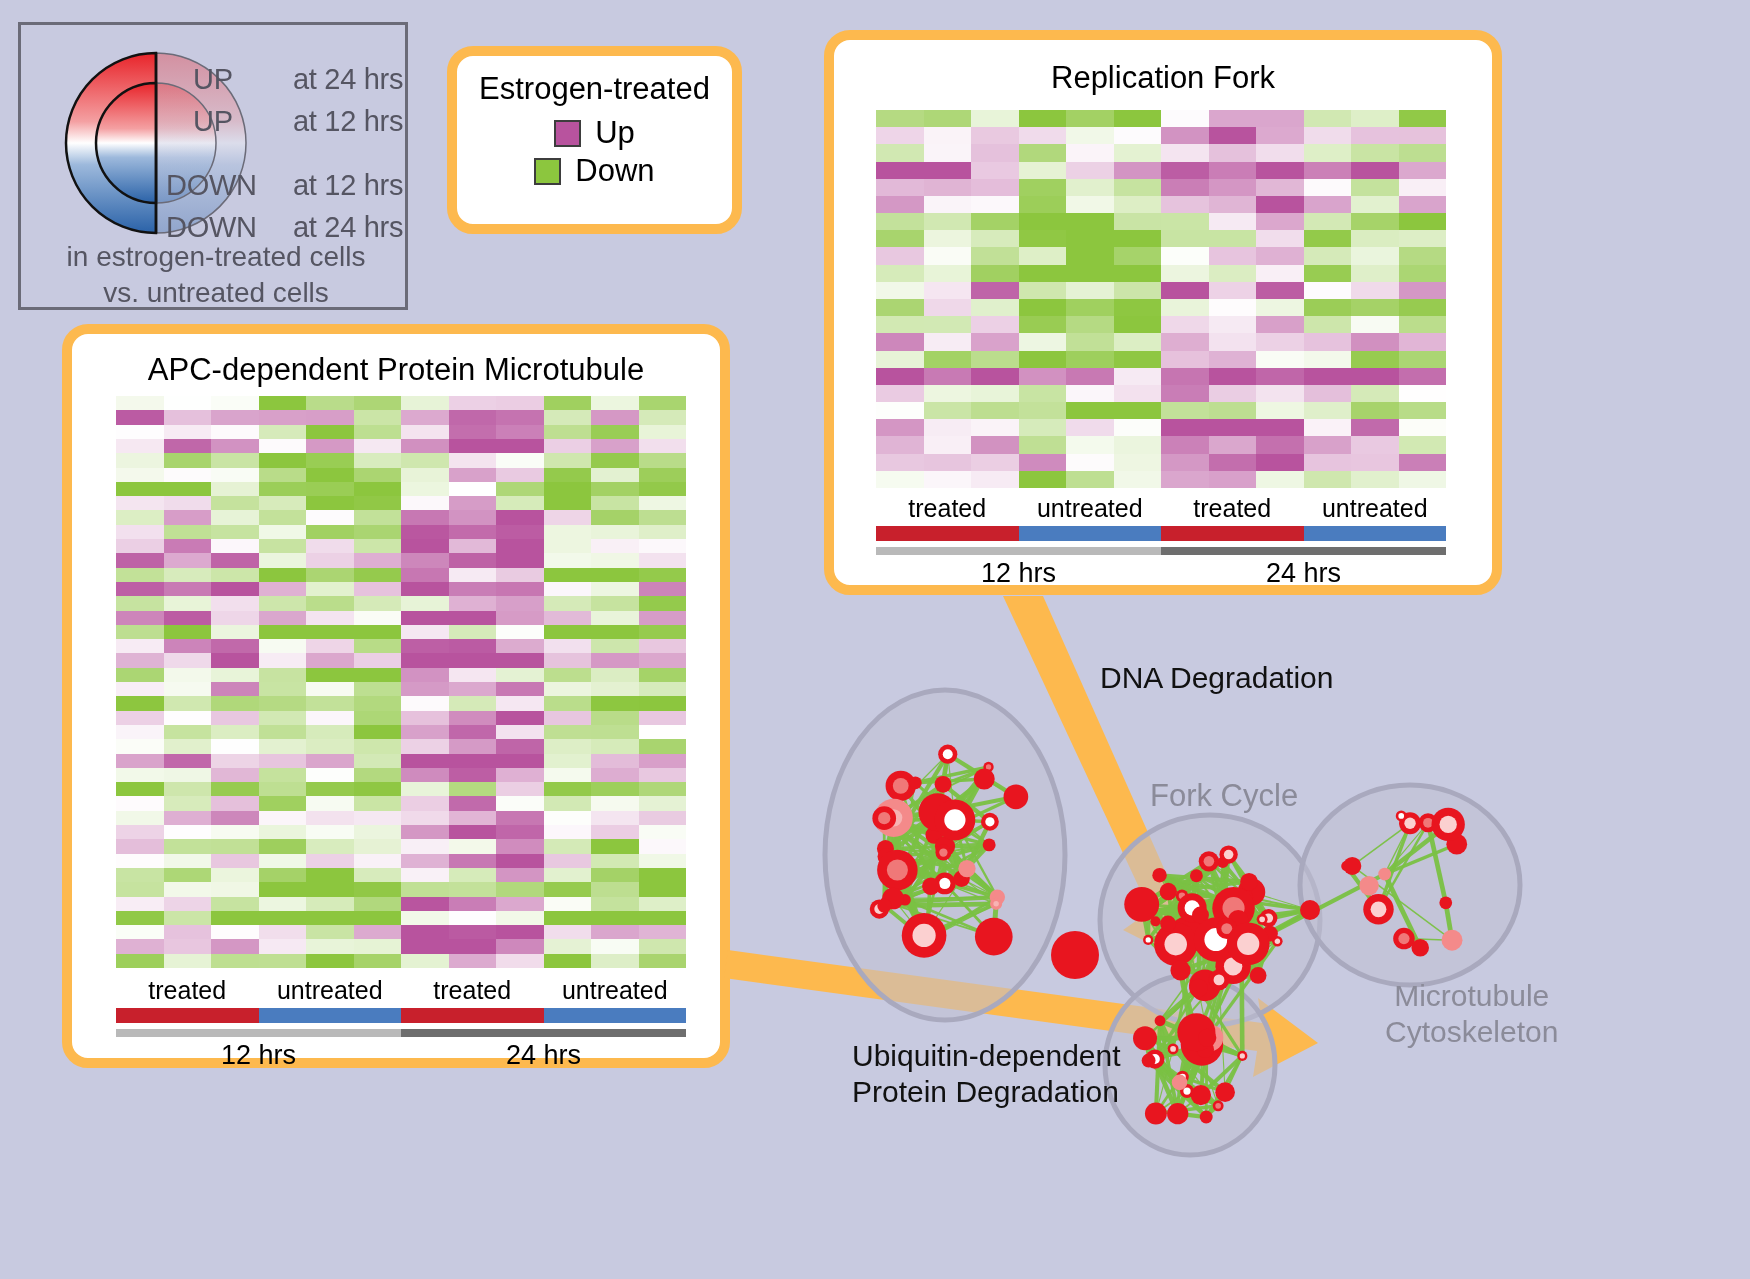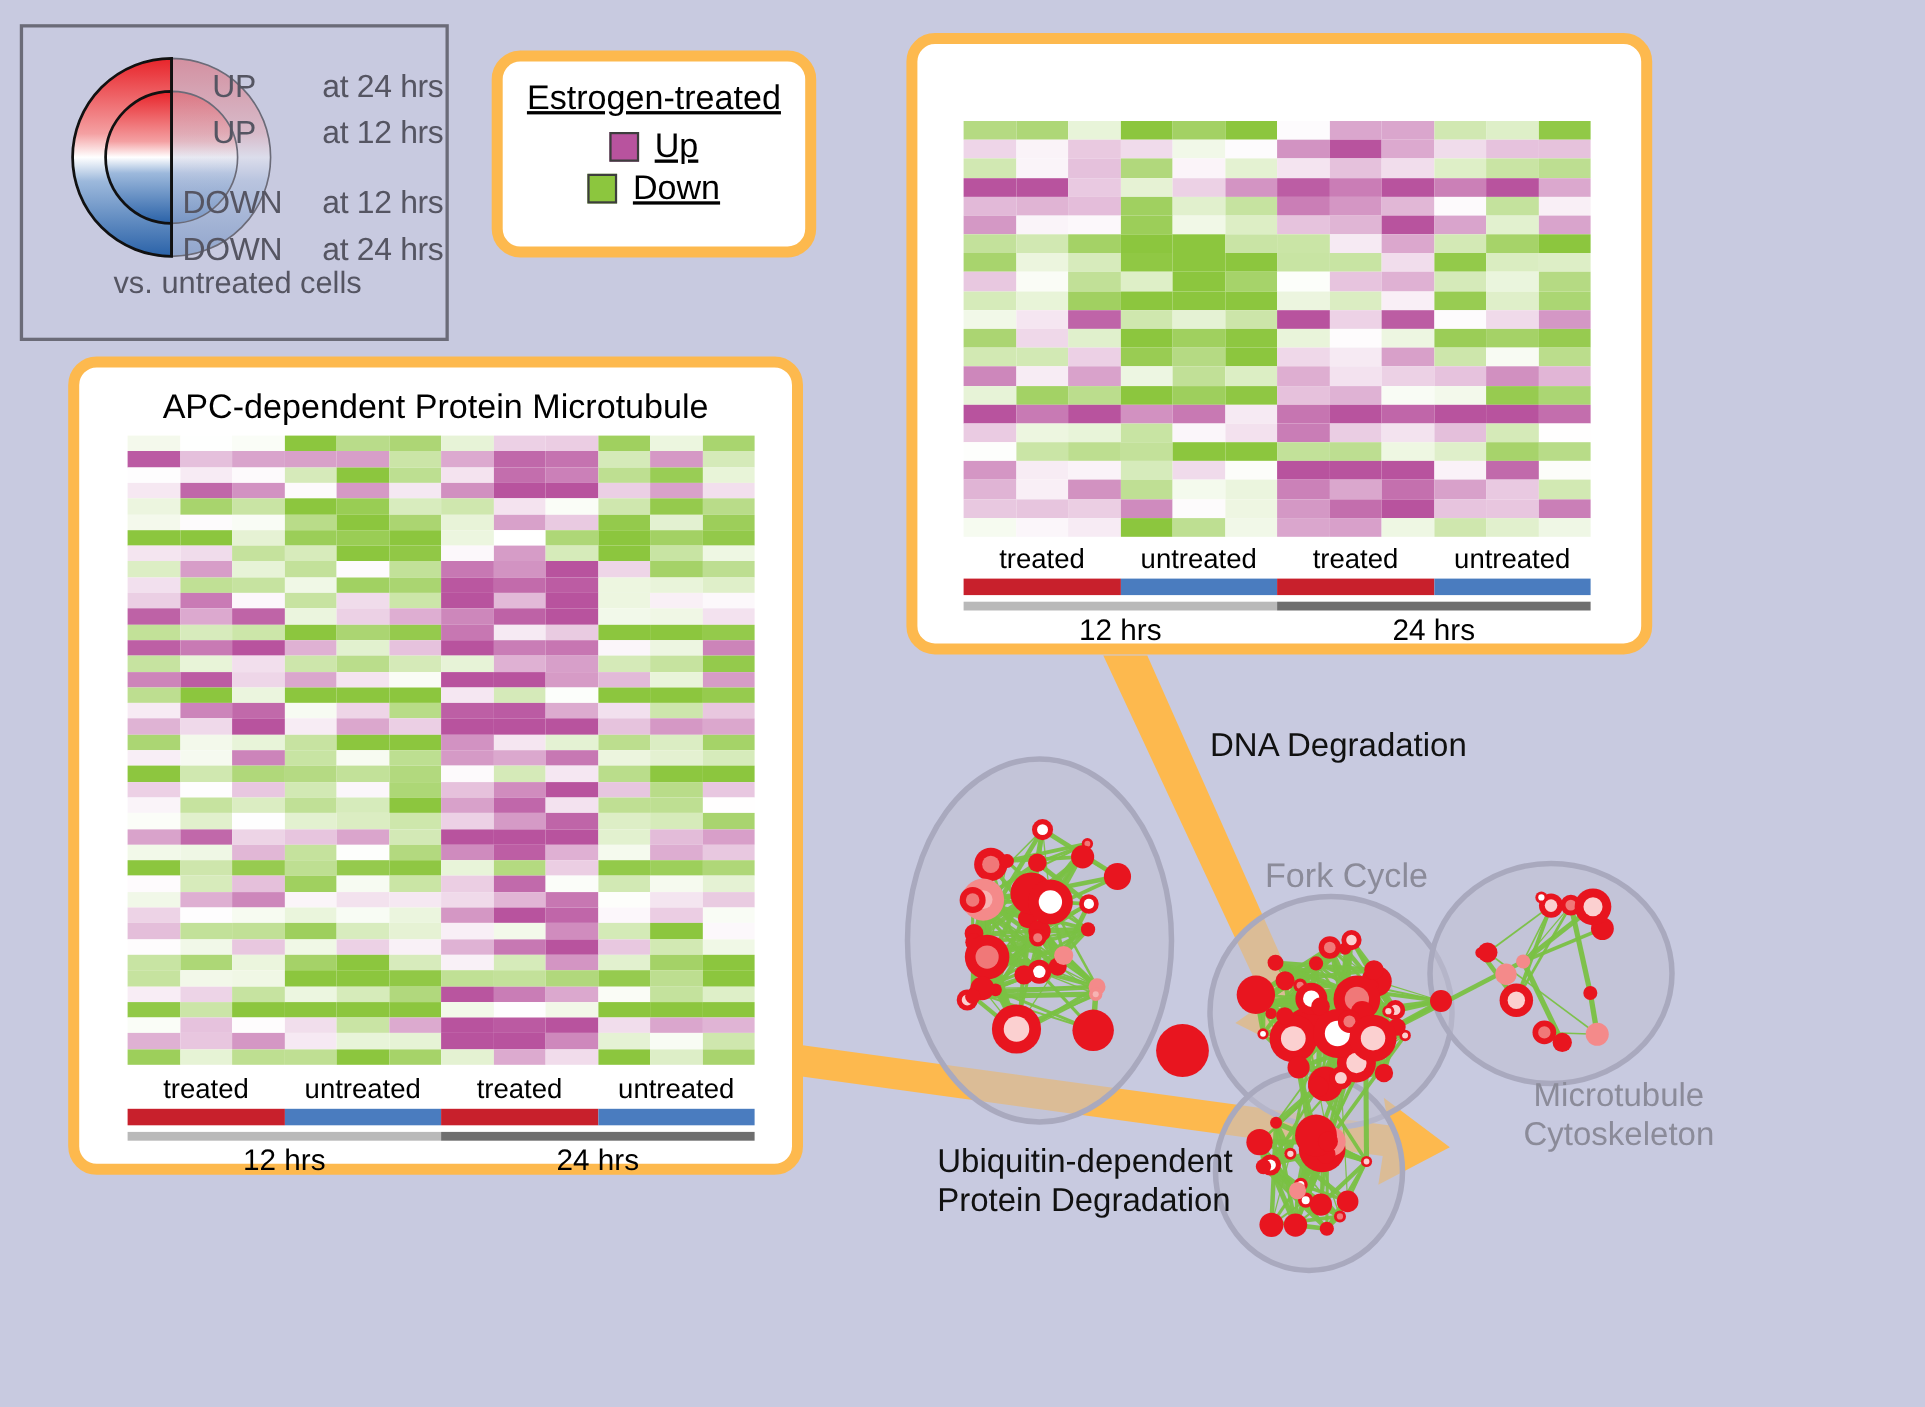--- a/index.html
+++ b/index.html
@@ -12,21 +12,20 @@
   }
   #stage{position:absolute;left:0;top:0;width:1750px;height:1279px;}
 
   
   .panel{
     position:absolute;
     background:#ffffff;
     border:10px solid #fdb94e;
     border-radius:26px;
     box-sizing:border-box;
-    text-decoration:underline;
   }
 
   
   #wheel-box{
     position:absolute;left:18px;top:22px;width:390px;height:288px;
     background:#c8cae0;border:3px solid #6b6b78;box-sizing:border-box;
   }
   #wheel-wrap{position:absolute;left:35px;top:18px;width:215px;height:200px;}
   .wheel-text{
     position:absolute;color:#555562;font-size:29px;font-weight:400;
@@ -119,20 +118,21 @@
     </div>
     <div class="wheel-text" style="left:172px;top:38px;">UP</div>
     <div class="wheel-text" style="left:272px;top:38px;">at 24 hrs</div>
     <div class="wheel-text" style="left:172px;top:80px;">UP</div>
     <div class="wheel-text" style="left:272px;top:80px;">at 12 hrs</div>
     <div class="wheel-text" style="left:145px;top:144px;">DOWN</div>
     <div class="wheel-text" style="left:272px;top:144px;">at 12 hrs</div>
     <div class="wheel-text" style="left:145px;top:186px;">DOWN</div>
     <div class="wheel-text" style="left:272px;top:186px;">at 24 hrs</div>
     <div id="wheel-caption">
+      <div>in estrogen-treated cells</div>
       <div>vs. untreated cells</div>
     </div>
   </div>
 
   <div class="panel" id="legend-panel">
     <div id="legend-inner">
       <div class="legend-title">Estrogen-treated</div>
       <div class="legend-rows">
         <div class="legend-row">
           <span class="swatch" id="sw-up" style="background: rgb(184, 83, 158);"></span>
@@ -140,20 +140,21 @@
         </div>
         <div class="legend-row">
           <span class="swatch" id="sw-down" style="background: rgb(140, 198, 62);"></span>
           <span class="legend-label">Down</span>
         </div>
       </div>
     </div>
   </div>
 
   <div class="panel" id="rf-panel">
+    <div class="panel-title" style="top:20px;">Replication Fork</div>
     <div class="heat" id="rf-heat" style="left: 42px; top: 70px; width: 570px; height: 378px; grid-template-columns: repeat(12, 1fr); grid-template-rows: repeat(22, 1fr);">
         <div style="background: rgb(181, 218, 130);"></div>
         <div style="background: rgb(174, 215, 119);"></div>
         <div style="background: rgb(232, 244, 217);"></div>
         <div style="background: rgb(140, 198, 62);"></div>
         <div style="background: rgb(163, 209, 100);"></div>
         <div style="background: rgb(140, 198, 62);"></div>
         <div style="background: rgb(253, 251, 253);"></div>
         <div style="background: rgb(218, 166, 205);"></div>
         <div style="background: rgb(218, 166, 205);"></div>

